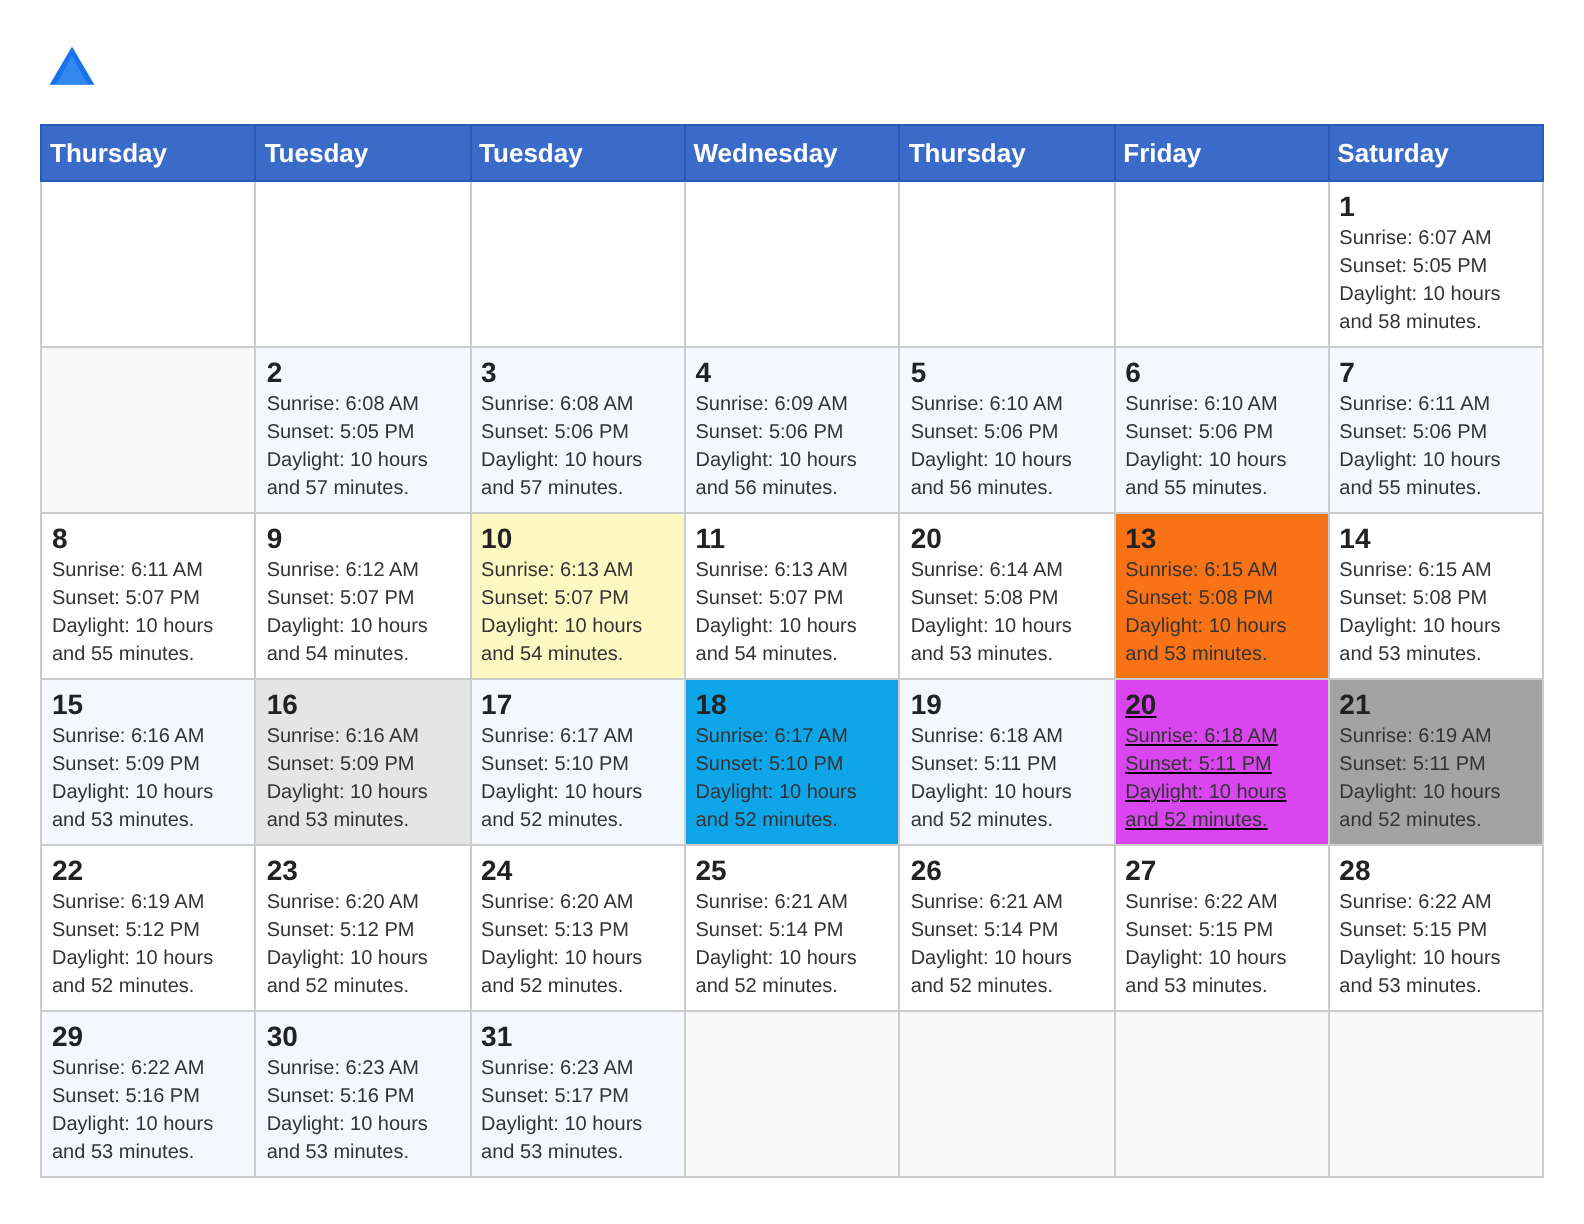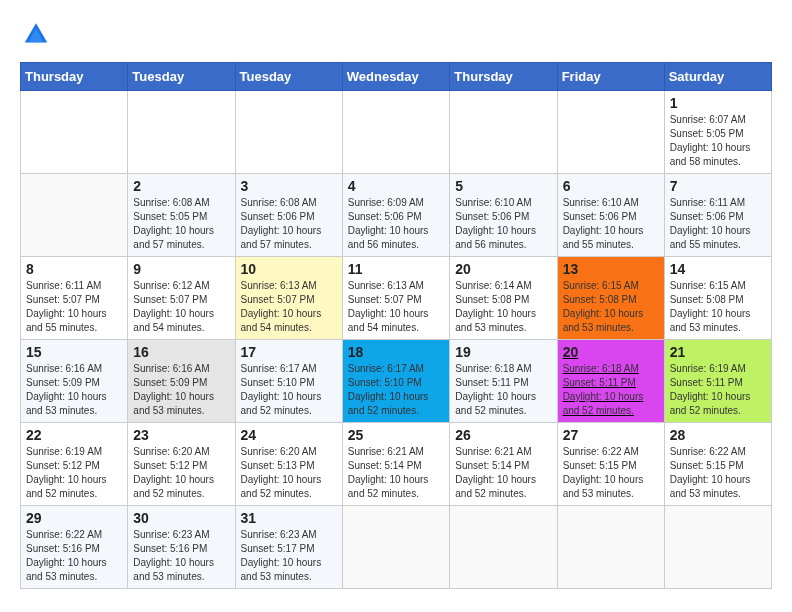--- a/index.html
+++ b/index.html
@@ -283,21 +283,21 @@
         </div>
       </td>
         <td style="background: #d946ef; text-decoration: underline;">
         <span class="day-num">20</span>
         <div class="day-info">
           Sunrise: 6:18 AM<br>
           Sunset: 5:11 PM<br>
           Daylight: 10 hours and 52 minutes.
         </div>
       </td>
-        <td style="background: #bef264;">
+        <td style="background: #a3a3a3;">
         <span class="day-num">21</span>
         <div class="day-info">
           Sunrise: 6:19 AM<br>
           Sunset: 5:11 PM<br>
           Daylight: 10 hours and 52 minutes.
         </div>
       </td>
       </tr>
       <tr>
         <td style="background: rgb(255, 255, 255);">

